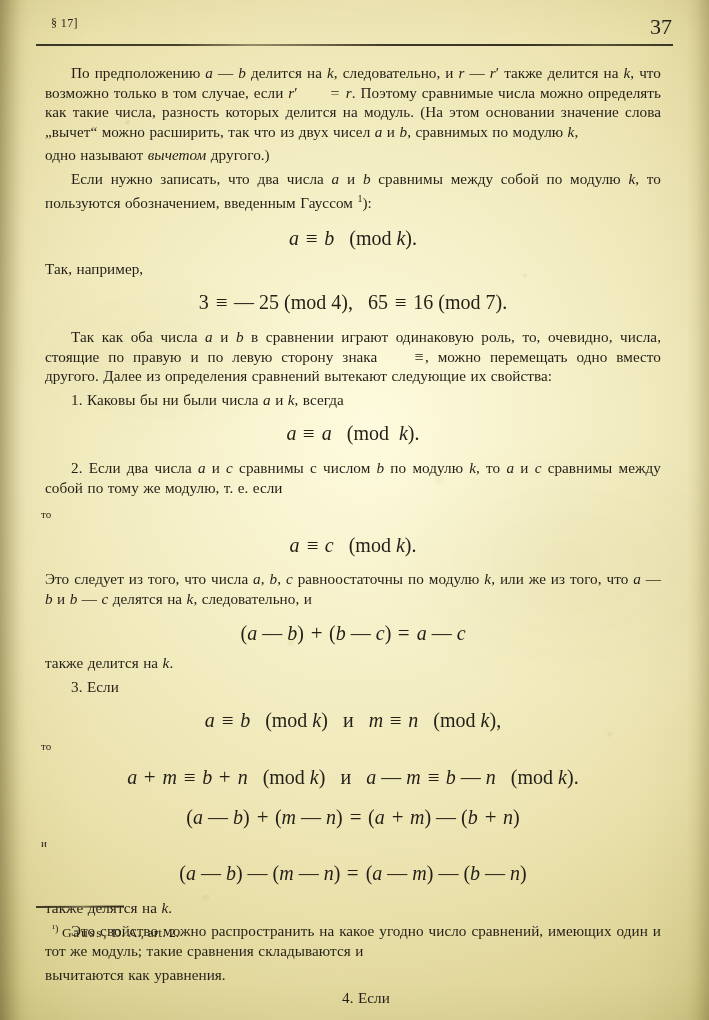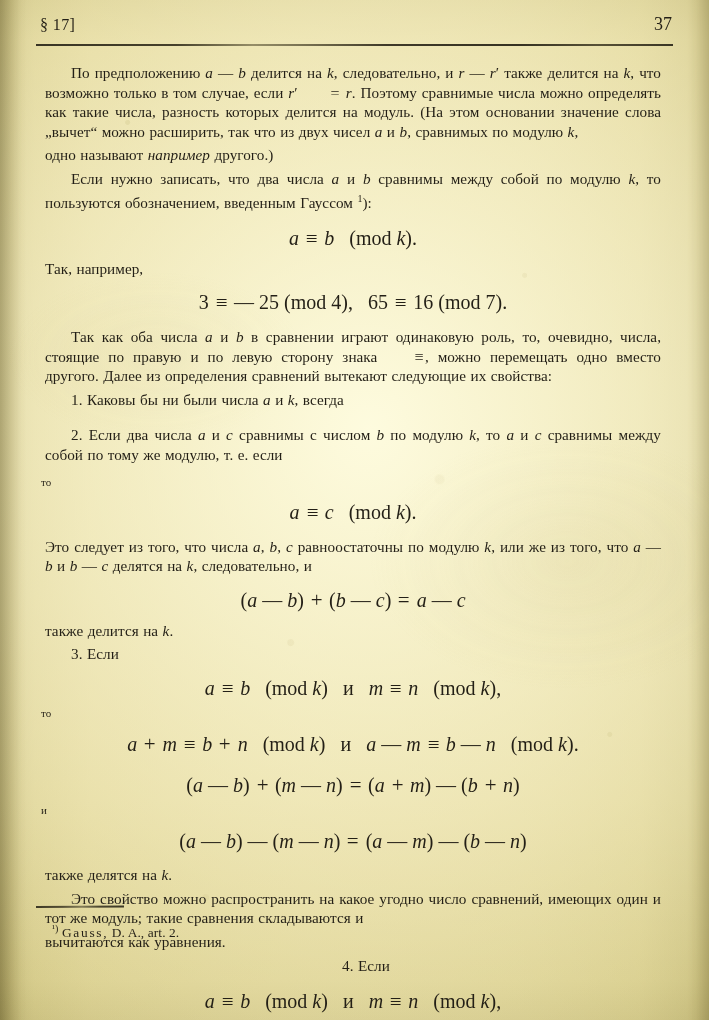--- a/index.html
+++ b/index.html
@@ -79,37 +79,37 @@
   
   #runhead {
     position: absolute;
     left: 36px;
     top: 16px;
     width: 636px;
     height: 26px;
   }
   #runhead .sec {
     position: absolute;
-    left: 4px; top: 0;
-    font-size: 16px;
+    left: 15px; top: 0;
+    font-size: 12px;
     letter-spacing: .4px;
   }
   #runhead .ttl {
     position: absolute;
     left: 0; right: 0; top: 2px;
     text-align: center;
     font-size: 13.5px;
     letter-spacing: 1.6px;
     text-transform: uppercase;
   }
   #runhead .ttl .cap { font-size: 16px; }
   #runhead .pg {
     position: absolute;
     right: 0; top: -2px;
-    font-size: 18px;
+    font-size: 22px;
   }
   #headrule {
     position: absolute;
     left: 36px;
     top: 44px;
     width: 637px;
     height: 2px;
     background: linear-gradient(90deg,
        #2a2619 0%, #37321f 22%, #8d8560 34%, #6d6648 42%,
        #2f2a1c 55%, #262215 76%, #4a442c 88%, #2b2719 100%);
@@ -199,38 +199,39 @@
 
   <div id="runhead">
     <span class="sec">§ 17]</span>
     <span class="pg">37</span>
   </div>
   <div id="headrule"></div>
 
   <div id="body">
 
     <p class="para ind">По предположению <i class="v">a</i> — <i class="v">b</i> делится на <i class="v">k</i>, следовательно, и <i class="v">r</i> — <i class="v">r</i>′ также делится на <i class="v">k</i>, что возможно только в том случае, если <i class="v">r</i>′ <span class="cong">=</span> <i class="v">r</i>. Поэтому сравнимые числа можно определять как такие числа, разность которых делится на модуль. (На этом основании значение слова „вычет“ можно расширить, так что из двух чисел <i class="v">a</i> и <i class="v">b</i>, сравнимых по модулю <i class="v">k</i>,</p>
-    <p class="para noind p-flush" style="text-align:left;">одно называют <i class="v">например</i> другого.)</p>
+    <p class="para noind p-flush" style="text-align:left;">одно называют <i class="v">вычетом</i> другого.)</p>
 
     <p class="para ind">Если нужно записать, что два числа <i class="v">a</i> и <i class="v">b</i> сравнимы между собой по модулю <i class="v">k</i>, то пользуются обозначением, введенным Гауссом <sup style="font-size:10px;">1</sup>):</p>
 
     <div class="gap6"></div>
     <p class="eq h"><i class="v">a</i> <span class="cong">≡</span> <i class="v">b</i> &nbsp;&nbsp;(<span class="mod">mod</span> <i class="v">k</i>).</p>
 
     <p class="para noind" style="text-align:left;">Так, например,</p>
 
     <div class="gap4"></div>
     <p class="eq h">3 <span class="cong">≡</span> — 25 (<span class="mod">mod</span> 4), &nbsp;&nbsp;65 <span class="cong">≡</span> 16 (<span class="mod">mod</span> 7).</p>
 
     <div class="gap4"></div>
     <p class="para ind">Так как оба числа <i class="v">a</i> и <i class="v">b</i> в сравнении играют одинаковую роль, то, очевидно, числа, стоящие по правую и по левую сторону знака <span class="cong">≡</span>, можно перемещать одно вместо другого. Далее из определения сравнений вытекают следующие их свойства:</p>
 
     <p class="para ind" style="text-align:left;">1. Каковы бы ни были числа <i class="v">a</i> и <i class="v">k</i>, всегда</p>
 
     <div class="gap4"></div>
+    <p class="eq h"><i class="v">a</i> <span class="cong">≡</span> <i class="v">a</i> &nbsp;&nbsp;(<span class="mod">mod</span> &nbsp;<i class="v">k</i>).</p>
 
     <div class="gap4"></div>
     <p class="para ind">2. Если два числа <i class="v">a</i> и <i class="v">c</i> сравнимы с числом <i class="v">b</i> по модулю <i class="v">k</i>, то <i class="v">a</i> и <i class="v">c</i> сравнимы между собой по тому же модулю, т. е. если</p>
 
     <div class="gap4"></div>
 
     <p class="conn">то</p>
 
     <div class="gap4"></div>
     <p class="eq h"><i class="v">a</i> <span class="cong">≡</span> <i class="v">c</i> &nbsp;&nbsp;(<span class="mod">mod</span> <i class="v">k</i>).</p>

